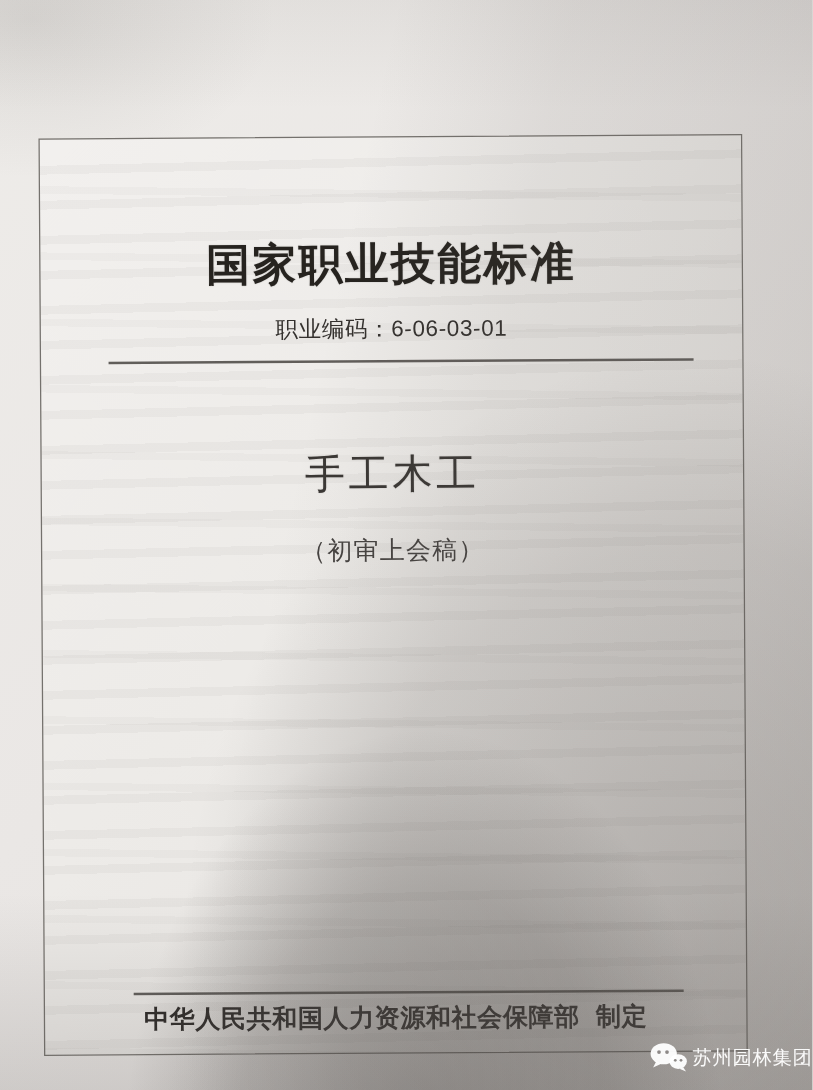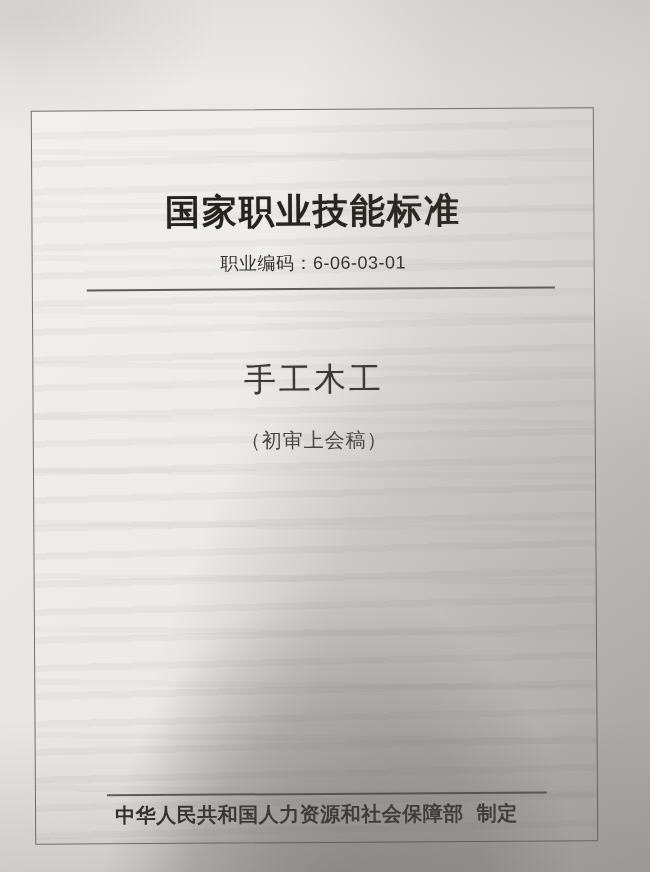--- a/index.html
+++ b/index.html
@@ -87,14 +87,29 @@
 
     <div class="divider divider-bottom"></div>
 
     <div class="issuer-line">
       <span>中华人民共和国人力资源和社会保障部</span><span class="issuer-gap"></span><span>制定</span>
     </div>
   </div>
 
   <div class="shadow-overlay"></div>
 
+  <div class="watermark">
+    <svg class="wechat" width="30" height="24" viewBox="0 0 30 24" aria-hidden="true">
+
+      <ellipse cx="11" cy="9" rx="10.5" ry="8.4" fill="rgba(255,255,255,0.95)"></ellipse>
+      <path d="M5 15 L2.5 20 L9 17 Z" fill="rgba(255,255,255,0.95)"></path>
+      <circle cx="7.2" cy="7.6" r="1.5" fill="#8d8987"></circle>
+      <circle cx="13.6" cy="7.6" r="1.5" fill="#8d8987"></circle>
+
+      <ellipse cx="22.5" cy="15.2" rx="7" ry="5.9" fill="rgba(255,255,255,0.95)"></ellipse>
+      <path d="M26.5 19.5 L28.8 23.2 L23.5 21 Z" fill="rgba(255,255,255,0.95)"></path>
+      <circle cx="20.2" cy="14.2" r="1.1" fill="#8d8987"></circle>
+      <circle cx="24.8" cy="14.2" r="1.1" fill="#8d8987"></circle>
+    </svg>
+    <span class="wm-text">苏州园林集团</span>
+  </div>
 
 </div>
 
 </body></html>

